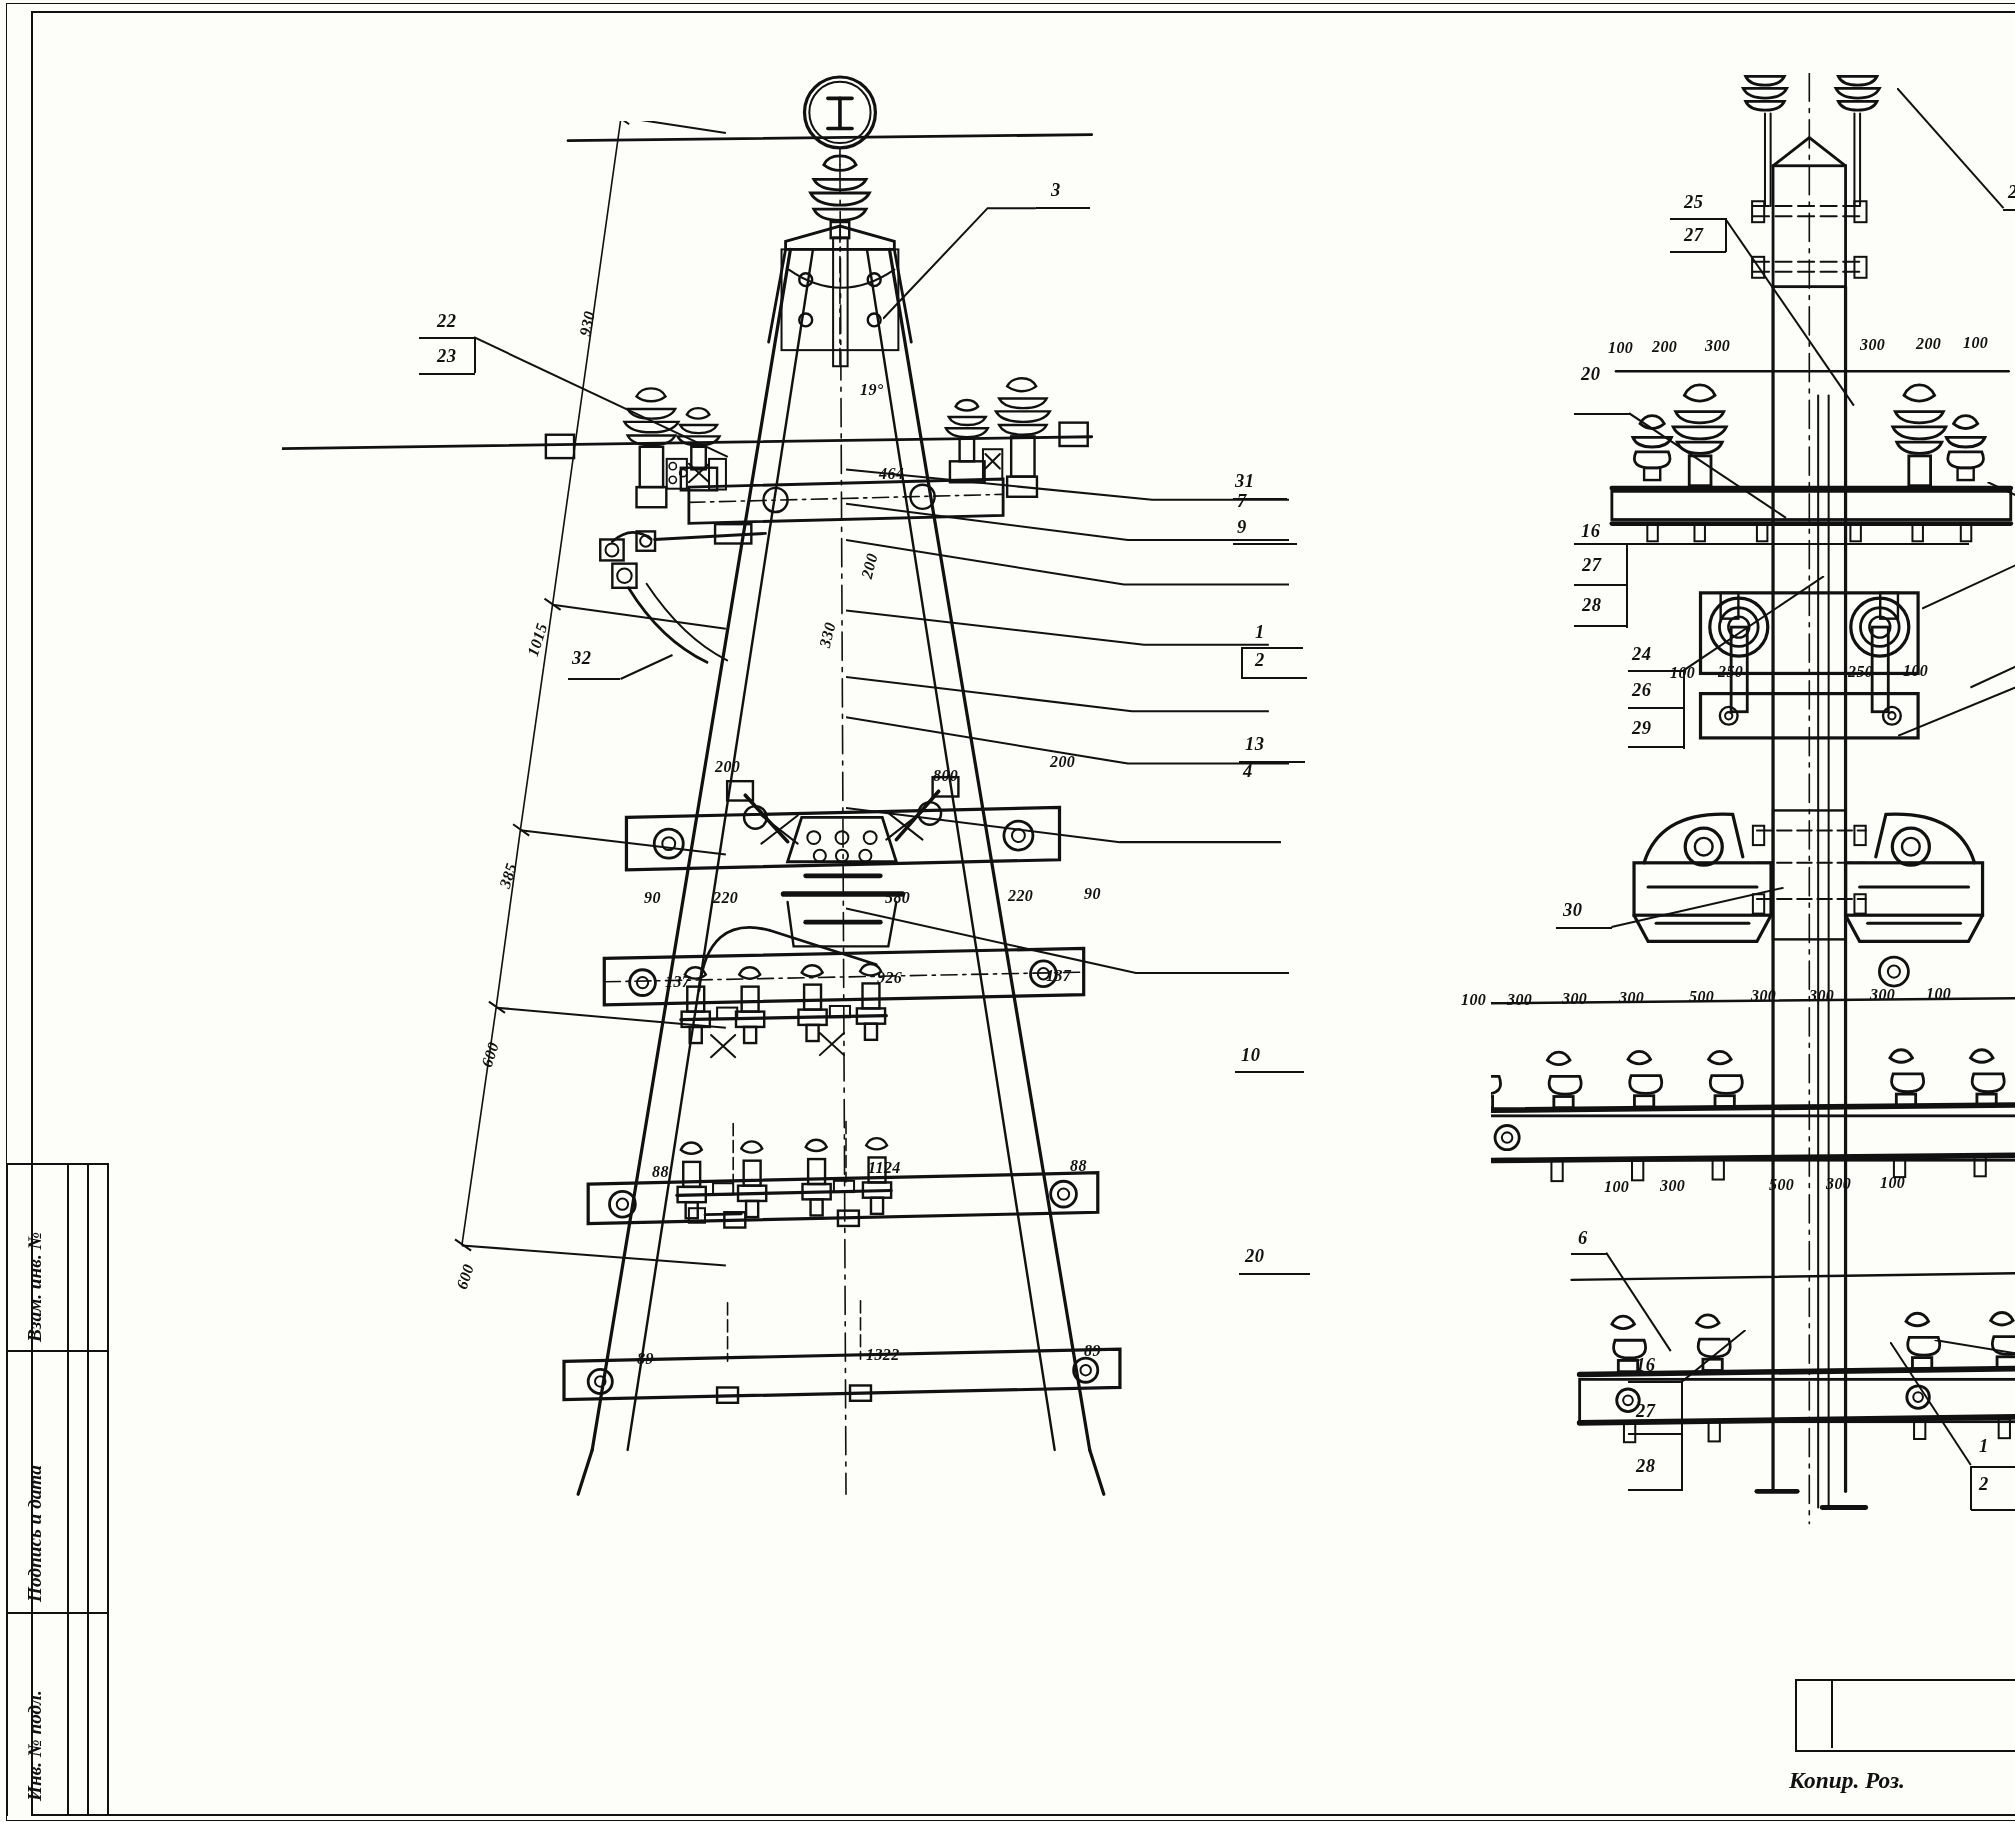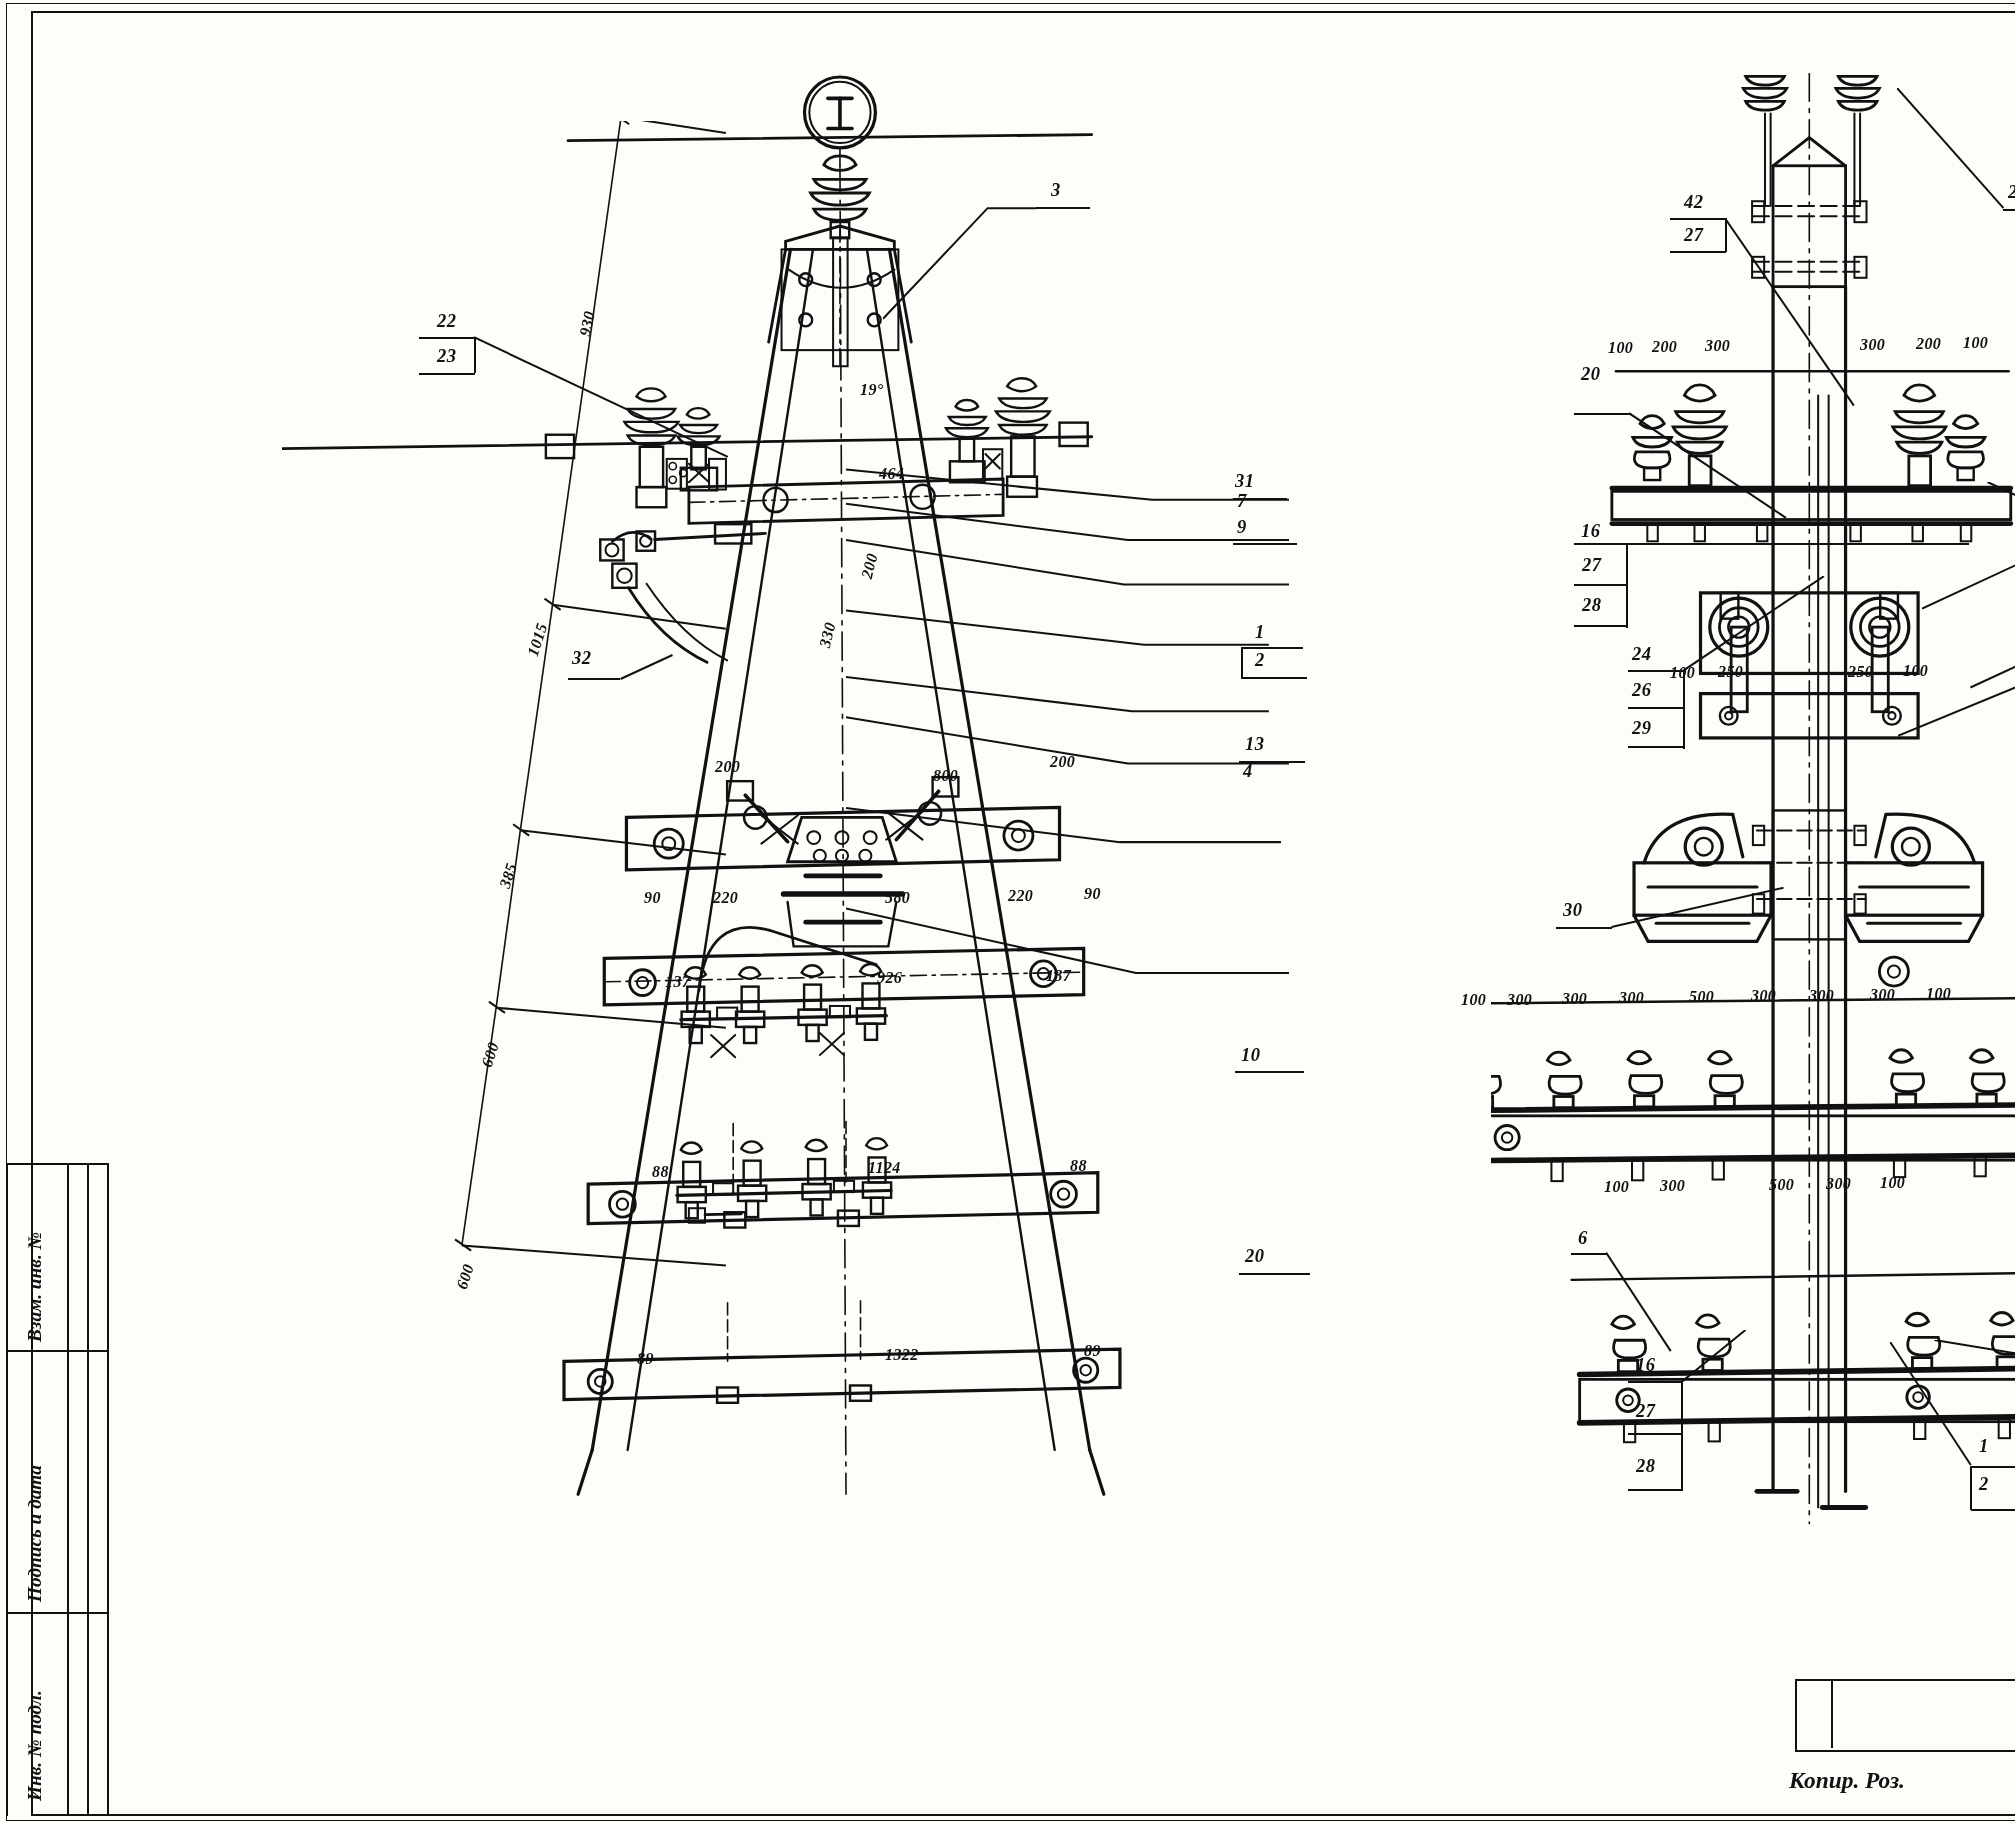--- a/index.html
+++ b/index.html
@@ -343,21 +343,21 @@
 
   <div class="abs num dimtxt" style="left:665px;top:973px;">137</div>
   <div class="abs num dimtxt" style="left:877px;top:969px;">926</div>
   <div class="abs num dimtxt" style="left:1046px;top:967px;">137</div>
 
   <div class="abs num dimtxt" style="left:652px;top:1163px;">88</div>
   <div class="abs num dimtxt" style="left:868px;top:1159px;">1124</div>
   <div class="abs num dimtxt" style="left:1070px;top:1157px;">88</div>
 
   <div class="abs num dimtxt" style="left:637px;top:1350px;">89</div>
-  <div class="abs num dimtxt" style="left:885px;top:1346px;">1322</div>
+  <div class="abs num dimtxt" style="left:866px;top:1346px;">1322</div>
   <div class="abs num dimtxt" style="left:1084px;top:1342px;">89</div>
 
   <div class="callout" style="left:437px;top:312px;">
     <span class="num">22</span>
   </div>
   <div class="abs" style="left:419px;top:337px;width:56px;height:2px;background:#111;"></div>
   <div class="callout" style="left:437px;top:347px;">
     <span class="num">23</span>
   </div>
   <div class="abs" style="left:419px;top:373px;width:56px;height:2px;background:#111;"></div>
@@ -696,21 +696,21 @@
   <div class="abs num dimtxt" style="left:1870px;top:986px;">300</div>
   <div class="abs num dimtxt" style="left:1926px;top:985px;">100</div>
 
   <div class="abs num dimtxt" style="left:1604px;top:1178px;">100</div>
   <div class="abs num dimtxt" style="left:1660px;top:1177px;">300</div>
   <div class="abs num dimtxt" style="left:1769px;top:1176px;">500</div>
   <div class="abs num dimtxt" style="left:1826px;top:1175px;">300</div>
   <div class="abs num dimtxt" style="left:1880px;top:1174px;">100</div>
 
   <div class="callout" style="left:1684px;top:193px;">
-    <span class="num">42</span>
+    <span class="num">25</span>
   </div>
   <div class="abs" style="left:1670px;top:218px;width:56px;height:2px;background:#111;"></div>
   <div class="callout" style="left:1684px;top:226px;">
     <span class="num">27</span>
   </div>
   <div class="abs" style="left:1670px;top:251px;width:56px;height:2px;background:#111;"></div>
   <div class="abs" style="left:1725px;top:218px;width:2px;height:34px;background:#111;"></div>
   <svg class="abs" width="145" height="218" style="left:1725px;top:216px;" viewBox="0 0 360 540">
     <line x1="0" y1="5" x2="320" y2="470" stroke="#111" stroke-width="5"></line>
   </svg>

